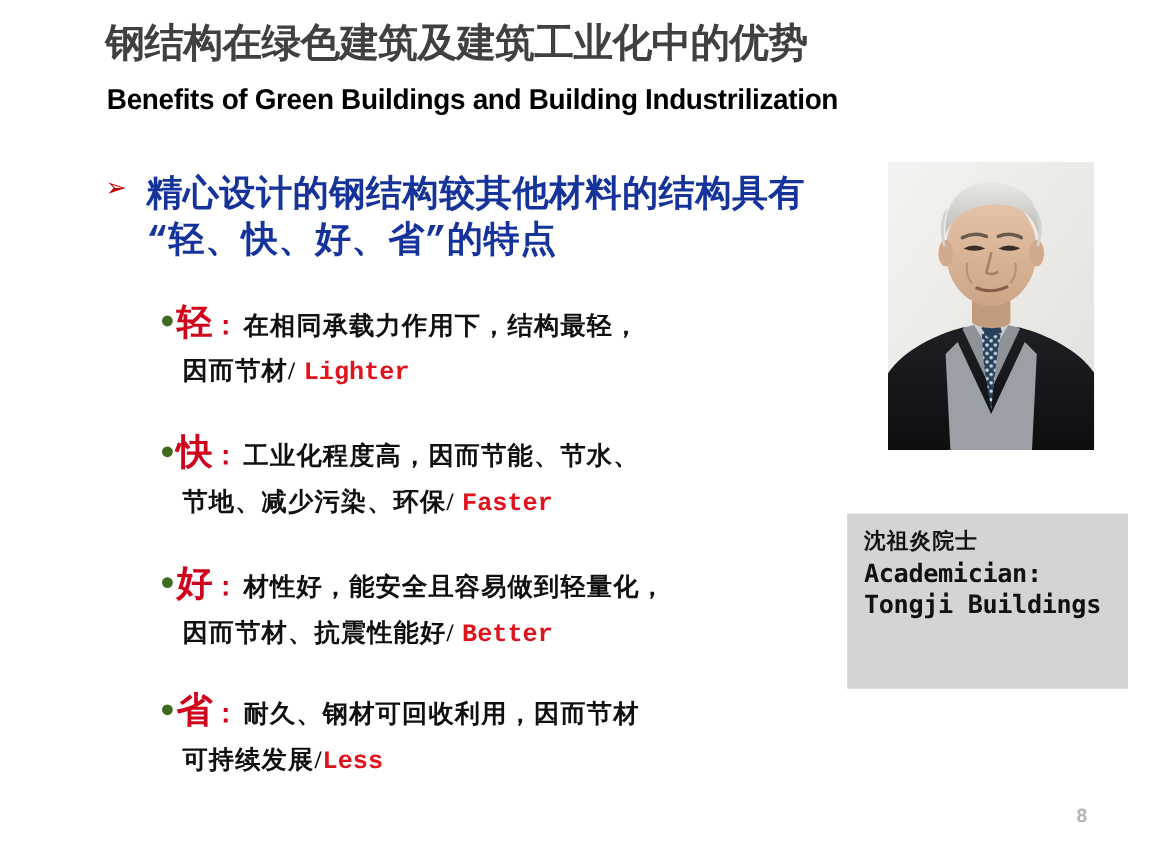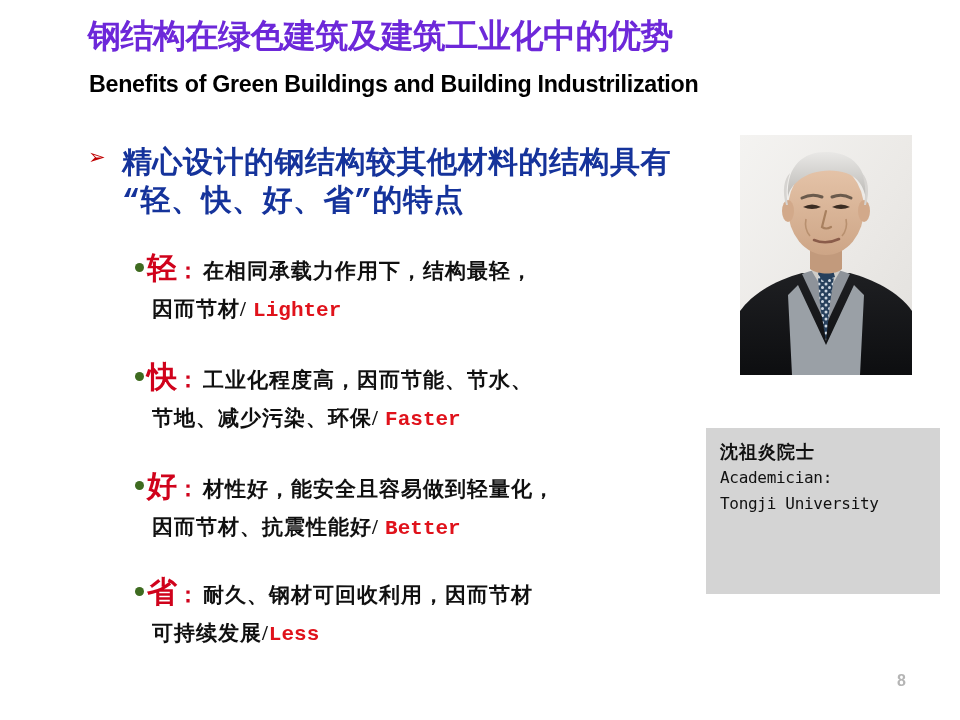--- a/index.html
+++ b/index.html
@@ -17,21 +17,21 @@
   }
 
   
   #title-cn {
     position: absolute;
     left: 88px;
     top: 14px;
     font-family: "DejaVu Sans", sans-serif;
     font-size: 33px;
     font-weight: bold;
-    color: #6d28d9;
+    color: #404040;
     letter-spacing: -0.5px;
     white-space: nowrap;
   }
   #title-en {
     position: absolute;
     left: 89px;
     top: 70px;
     font-family: "Liberation Sans", sans-serif;
     font-size: 24px;
     font-weight: bold;
@@ -141,37 +141,37 @@
     overflow: hidden;
   }
   #portrait svg { display: block; }
 
   
   #caption-box {
     position: absolute;
     left: 706px;
     top: 428px;
     width: 234px;
-    height: 166px;
+    height: 146px;
     background: #D4D4D4;
     box-sizing: border-box;
     padding: 10px 0 0 14px;
   }
   .cap-cn {
     font-family: "DejaVu Serif", serif;
     font-size: 18px;
     font-weight: bold;
     color: #111111;
     line-height: 27px;
     letter-spacing: 1px;
   }
   .cap-en {
     font-family: "DejaVu Sans Mono", monospace;
-    font-size: 16px;
-    font-weight: normal;
+    font-size: 21px;
+    font-weight: bold;
     color: #111111;
     line-height: 26px;
     letter-spacing: -0.3px;
     white-space: nowrap;
   }
 
   
   #page-number {
     position: absolute;
     left: 897px;
@@ -308,18 +308,18 @@
       <path d="M74 105 Q86 110 99 104" stroke="#8a5c4a" stroke-width="2.6" fill="none" stroke-linecap="round"></path>
 
       <path d="M66 84 Q64 94 70 101" stroke="#b8906f" stroke-width="1.6" fill="none"></path>
       <path d="M106 84 Q108 94 102 101" stroke="#b8906f" stroke-width="1.6" fill="none"></path>
     </svg>
   </div>
 
   <div id="caption-box">
     <div class="cap-cn">沈祖炎院士</div>
     <div class="cap-en">Academician:</div>
-    <div class="cap-en">Tongji University</div>
+    <div class="cap-en">Tongji Buildings</div>
   </div>
 
   <div id="page-number">8</div>
 
 </div>
 
 </body></html>

